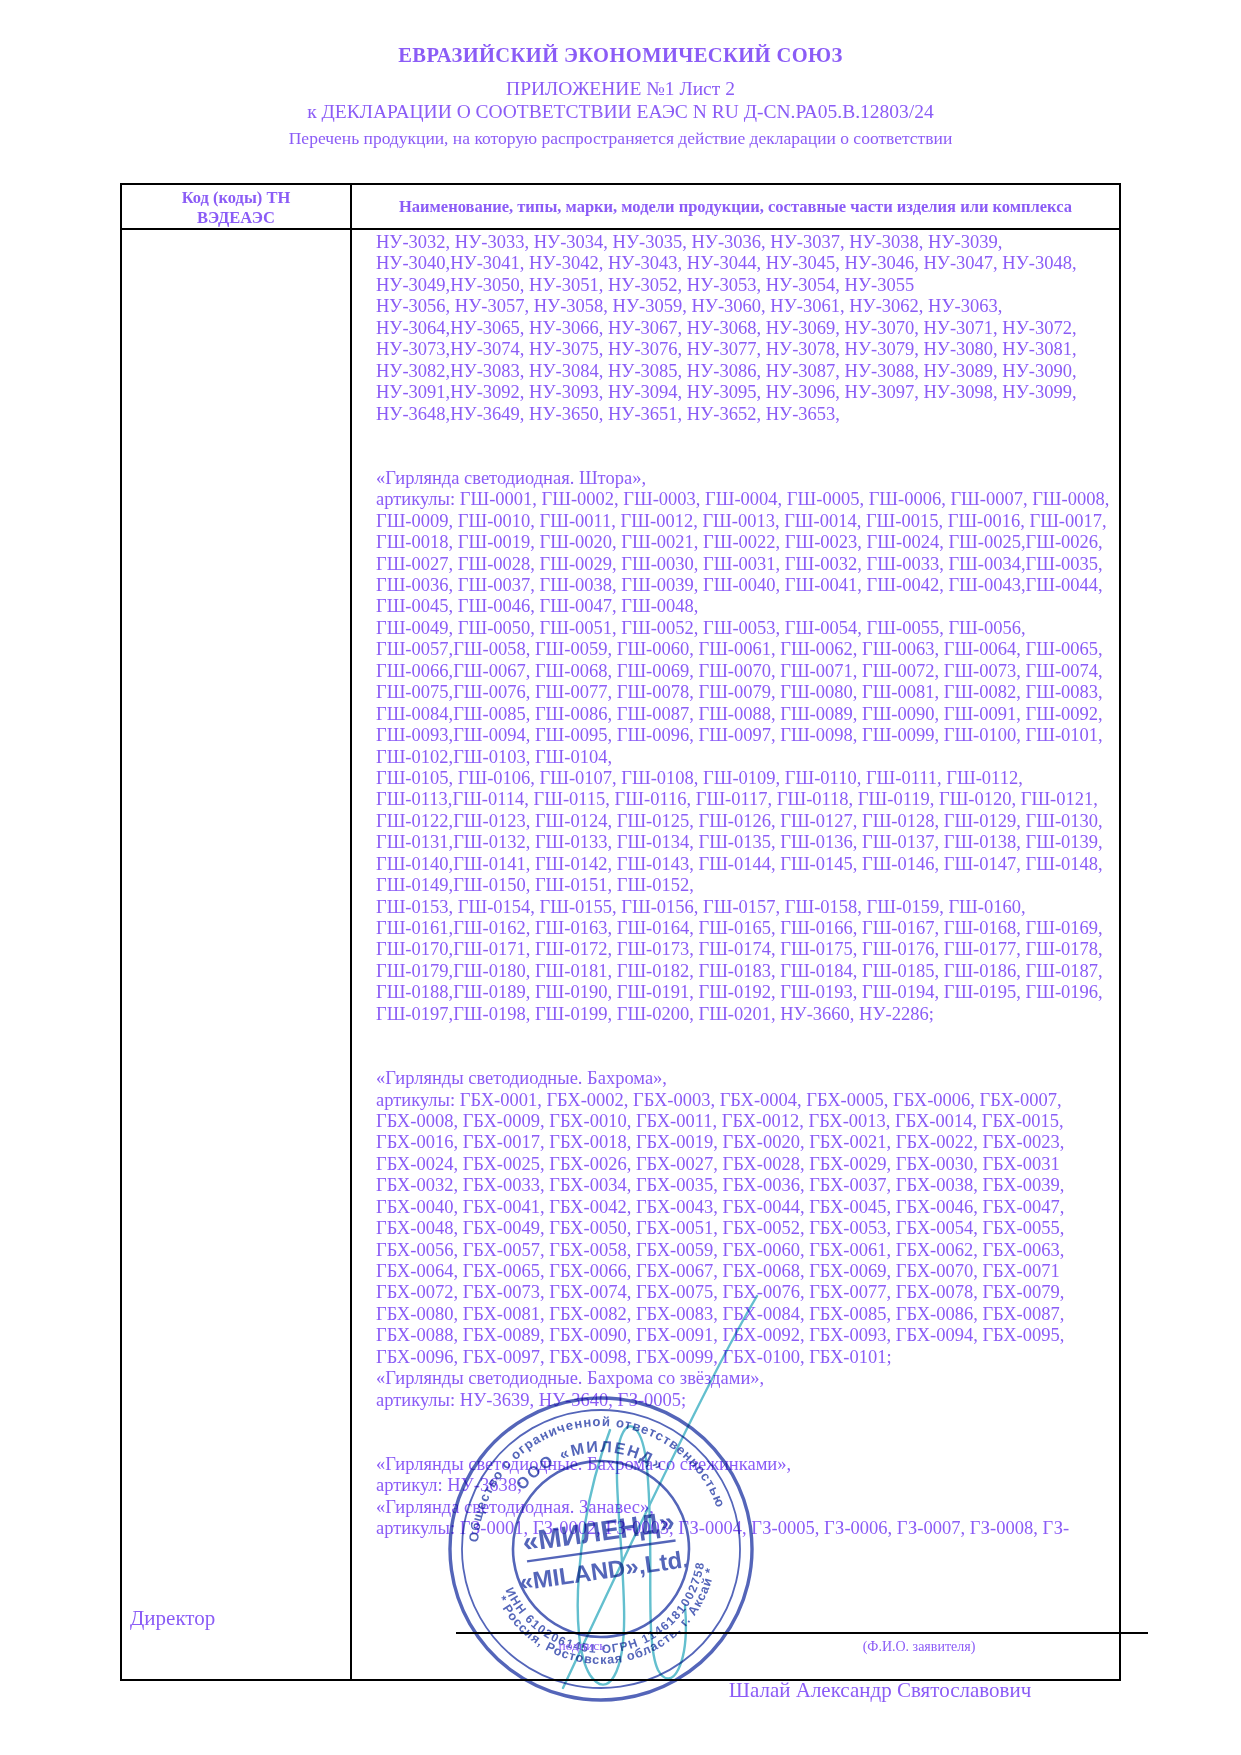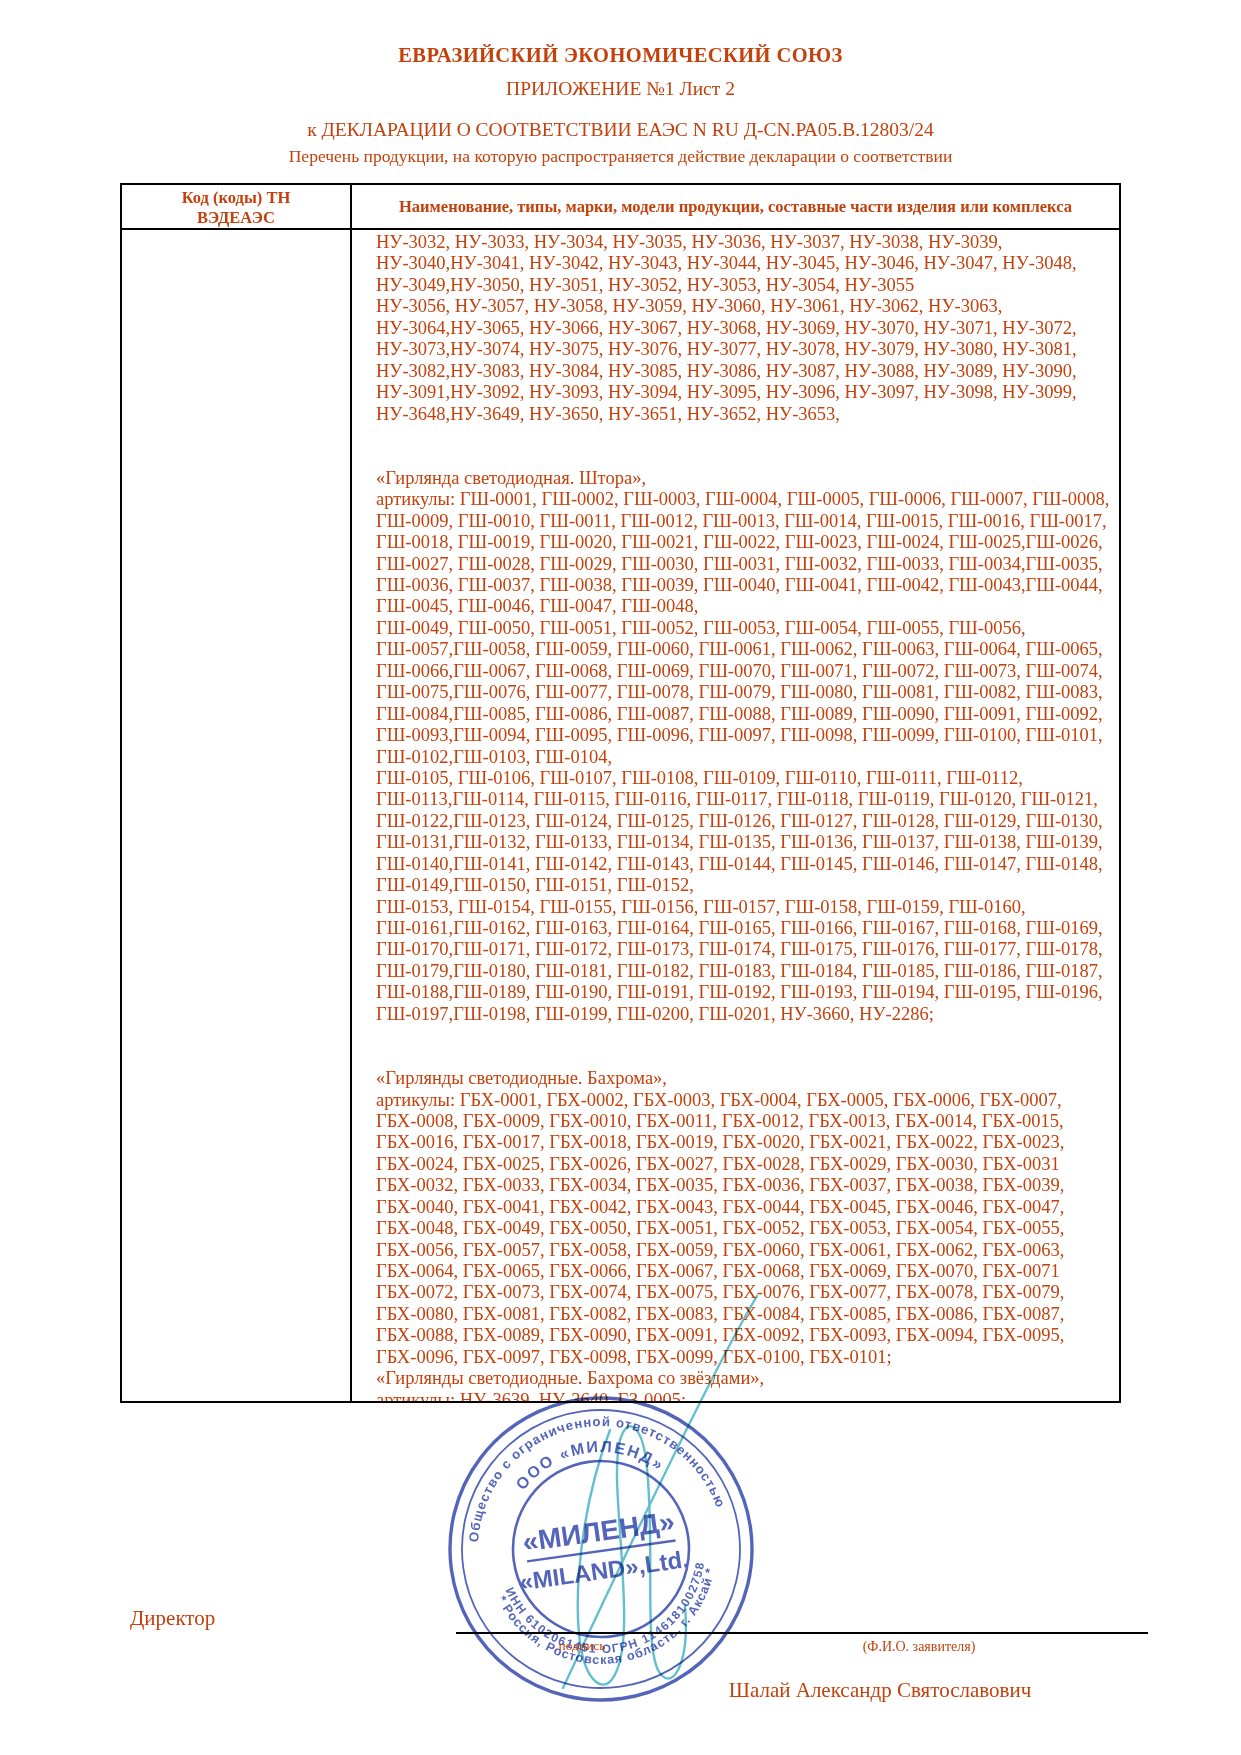--- a/index.html
+++ b/index.html
@@ -2,32 +2,32 @@
 <html><head>
 <meta charset="utf-8">
 <style>
   html,body{margin:0;padding:0;}
   body{background:#ffffff;}
   .page{
     position:relative;
     width:1241px;height:1755px;
     background:#ffffff;
     font-family:"Liberation Serif", serif;
-    color:#c2410c;
+    color:#8b5cf6;
     overflow:hidden;
   }
   
   .doc-header{position:absolute;top:44px;left:0;width:100%;text-align:center;}
   .h-title{font-size:20.5px;font-weight:bold;letter-spacing:.4px;margin-bottom:11px;}
-  .h-sub1{font-size:19.5px;margin-bottom:19px;text-align:center;}
+  .h-sub1{font-size:19.5px;margin-bottom:1px;text-align:center;}
   .h-sub2{font-size:19.5px;margin-bottom:5px;}
   .h-sub3{font-size:17.5px;}
   
   .doc-table{
-    position:absolute;left:120px;top:183px;width:1001px;height:1220px;
+    position:absolute;left:120px;top:183px;width:1001px;height:1498px;
     border:2px solid #000;box-sizing:border-box;
     display:flex;flex-direction:column;background:transparent;
   }
   .t-head{display:flex;border-bottom:2px solid #000;height:45px;box-sizing:border-box;flex:0 0 45px;}
   .t-h1{width:230px;flex:0 0 230px;border-right:2px solid #000;box-sizing:border-box;
         text-align:center;font-weight:bold;font-size:16.5px;line-height:20px;padding-top:3px;}
   .t-h2{flex:1;display:flex;align-items:center;justify-content:center;
         text-align:center;font-weight:bold;font-size:16.5px;}
   .t-body{display:flex;flex:1;min-height:0;gap:17px;}
   .t-c1{width:230px;flex:0 0 230px;border-right:2px solid #000;box-sizing:border-box;}

